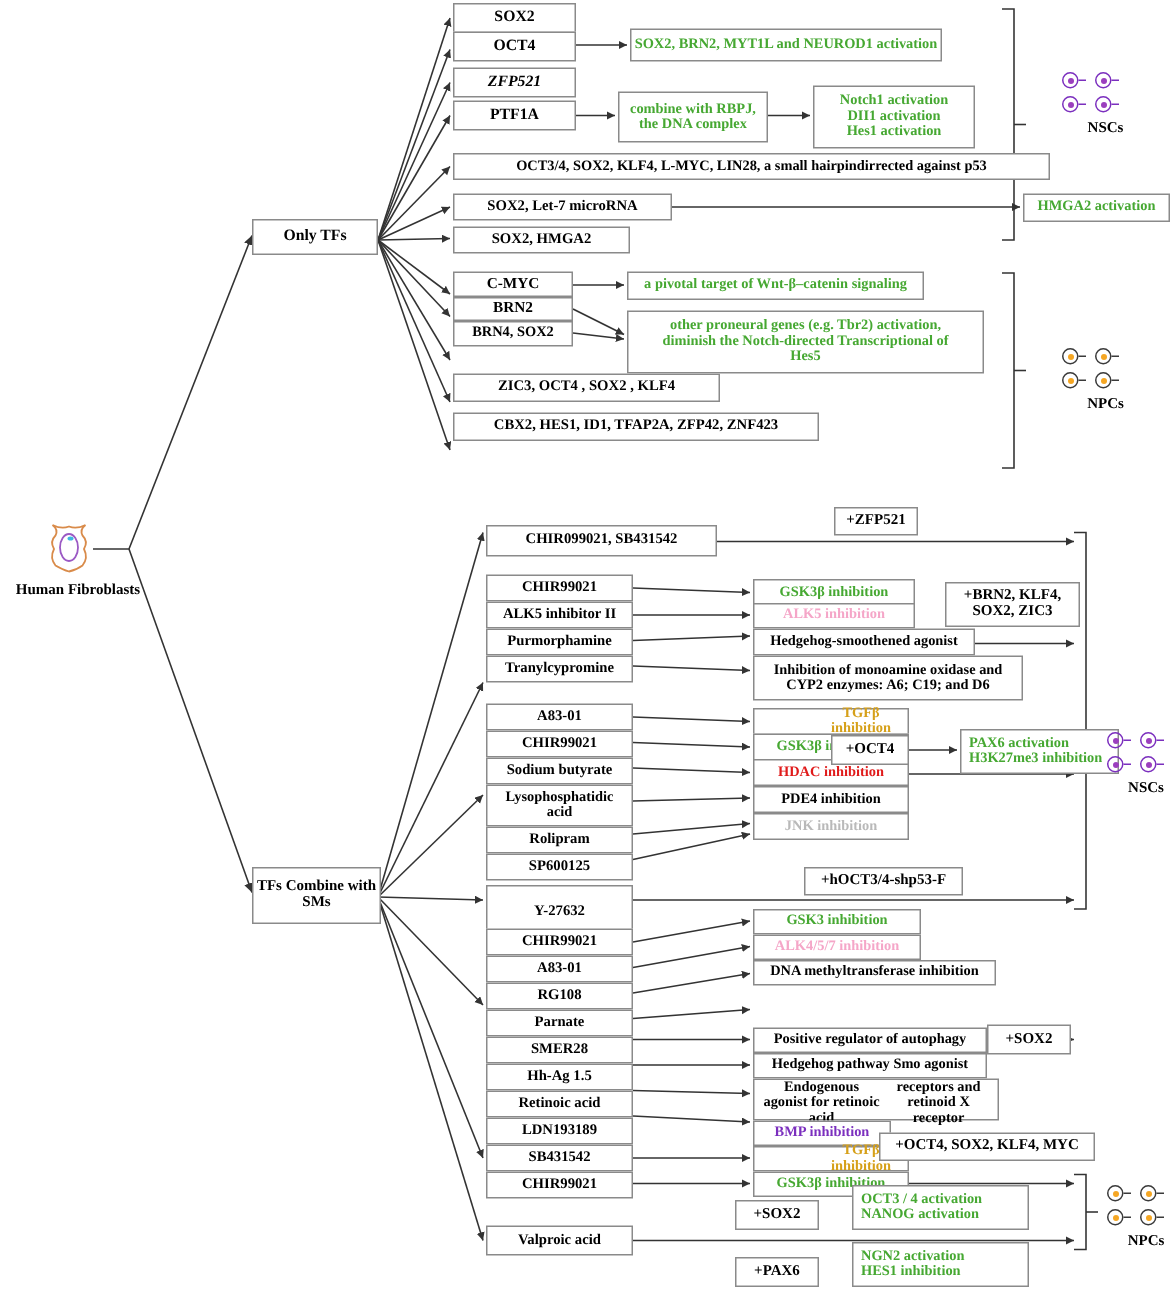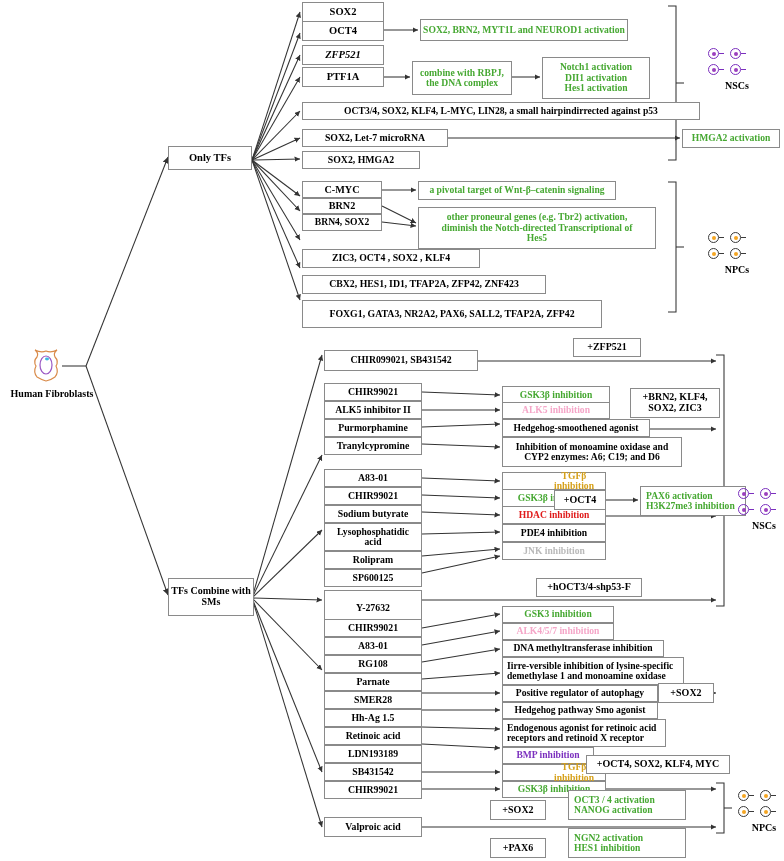--- a/index.html
+++ b/index.html
@@ -156,21 +156,20 @@
   <div class="box" style="left:302px;top:102px;width:398px;height:18px;font-size:9.6px;">OCT3/4, SOX2, KLF4, L-MYC, LIN28, a small hairpindirrected against p53</div>
   <div class="box" style="left:302px;top:129px;width:146px;height:18px;font-size:9.8px;">SOX2, Let-7 microRNA</div>
   <div class="box" style="left:302px;top:151px;width:118px;height:18px;font-size:9.8px;">SOX2, HMGA2</div>
 
   <div class="box" style="left:302px;top:181px;width:80px;height:17px;font-size:10.2px;">C-MYC</div>
   <div class="box" style="left:302px;top:198px;width:80px;height:16px;font-size:10.2px;">BRN2</div>
   <div class="box" style="left:302px;top:214px;width:80px;height:17px;font-size:9.6px;">BRN4, SOX2</div>
 
   <div class="box" style="left:302px;top:249px;width:178px;height:19px;font-size:9.8px;">ZIC3, OCT4 , SOX2 , KLF4</div>
   <div class="box" style="left:302px;top:275px;width:244px;height:19px;font-size:9.8px;">CBX2, HES1, ID1, TFAP2A, ZFP42, ZNF423</div>
-  <div class="box" style="left:302px;top:300px;width:300px;height:28px;font-size:9.8px;">FOXG1, GATA3, NR2A2, PAX6, SALL2, TFAP2A, ZFP42</div>
 
   <div class="box green" style="left:420px;top:19px;width:208px;height:22px;font-size:9.6px;">SOX2, BRN2, MYT1L and NEUROD1 activation</div>
   <div class="box green" style="left:412px;top:61px;width:100px;height:34px;font-size:9.6px;">combine with RBPJ, the DNA complex</div>
   <div class="box green" style="left:542px;top:57px;width:108px;height:42px;font-size:9.6px;flex-direction:column;">
     <span>Notch1 activation</span>
     <span>DII1 activation</span>
     <span>Hes1 activation</span>
   </div>
   <div class="box green" style="left:682px;top:129px;width:98px;height:19px;font-size:9.6px;">HMGA2 activation</div>
   <div class="box green" style="left:418px;top:181px;width:198px;height:19px;font-size:9.6px;">a pivotal target of Wnt-β–catenin signaling</div>
@@ -214,21 +213,21 @@
       </span>
     <span class="tail" style="left:13px;top:21px;"></span>
     <span class="c" style="left:24px;top:16px;">
         <i style="background:#f5a623;"></i>
       </span>
     <span class="tail" style="left:35px;top:21px;"></span>
     <span class="cap" style="top:32px;font-size:10px;">NPCs</span>
   </div>
 
   <div class="box" style="left:324px;top:350px;width:154px;height:21px;font-size:9.8px;">CHIR099021, SB431542</div>
-  <div class="box" style="left:573px;top:338px;width:68px;height:19px;font-size:10px;text-align:center;">+ZFP521</div>
+  <div class="box" style="left:556px;top:338px;width:56px;height:19px;font-size:10px;text-align:center;">+ZFP521</div>
 
   <div class="box" style="left:324px;top:383px;width:98px;height:18px;font-size:9.8px;">CHIR99021</div>
   <div class="box" style="left:324px;top:401px;width:98px;height:18px;font-size:9.8px;">ALK5 inhibitor II</div>
   <div class="box" style="left:324px;top:419px;width:98px;height:18px;font-size:9.8px;">Purmorphamine</div>
   <div class="box" style="left:324px;top:437px;width:98px;height:18px;font-size:9.8px;">Tranylcypromine</div>
 
   <div class="box green" style="left:502px;top:386px;width:108px;height:18px;font-size:9.6px;">GSK3β inhibition</div>
   <div class="box pink" style="left:502px;top:402px;width:108px;height:17px;font-size:9.6px;">ALK5 inhibition</div>
   <div class="box" style="left:502px;top:419px;width:148px;height:18px;font-size:9.6px;">Hedgehog-smoothened agonist</div>
   <div class="box" style="left:502px;top:437px;width:180px;height:30px;font-size:9.6px;flex-direction:column;">
@@ -270,27 +269,23 @@
   <div class="box" style="left:324px;top:655px;width:98px;height:18px;font-size:9.8px;">RG108</div>
   <div class="box" style="left:324px;top:673px;width:98px;height:18px;font-size:9.8px;">Parnate</div>
   <div class="box" style="left:324px;top:691px;width:98px;height:18px;font-size:9.8px;">SMER28</div>
   <div class="box" style="left:324px;top:709px;width:98px;height:18px;font-size:9.8px;">Hh-Ag 1.5</div>
   <div class="box" style="left:324px;top:727px;width:98px;height:18px;font-size:9.8px;">Retinoic acid</div>
   <div class="box" style="left:324px;top:745px;width:98px;height:18px;font-size:9.8px;">LDN193189</div>
 
   <div class="box green" style="left:502px;top:606px;width:112px;height:17px;font-size:9.6px;">GSK3 inhibition</div>
   <div class="box pink" style="left:502px;top:623px;width:112px;height:17px;font-size:9.6px;">ALK4/5/7 inhibition</div>
   <div class="box" style="left:502px;top:640px;width:162px;height:17px;font-size:9.6px;">DNA methyltransferase inhibition</div>
-  <div class="box" style="left:502px;top:657px;width:182px;height:28px;font-size:9.6px;flex-direction:column;align-items:flex-start;padding-left:4px;">
-    <span>Iirre-versible inhibition of lysine-specific</span>
-    <span>demethylase 1 and monoamine oxidase</span>
-  </div>
   <div class="box" style="left:502px;top:685px;width:156px;height:17px;font-size:9.6px;">Positive regulator of autophagy</div>
   <div class="box" style="left:502px;top:702px;width:156px;height:17px;font-size:9.6px;">Hedgehog pathway Smo agonist</div>
-  <div class="box" style="left:502px;top:719px;width:164px;height:28px;font-size:9.6px;flex-direction:column;align-items:flex-start;padding-left:4px;">
+  <div class="box" style="left:502px;top:719px;width:164px;height:28px;font-size:9.6px;flex-direction:row;align-items:flex-start;padding-left:4px;">
     <span>Endogenous agonist for retinoic acid</span>
     <span>receptors and retinoid X receptor</span>
   </div>
   <div class="box purple" style="left:502px;top:747px;width:92px;height:17px;font-size:9.6px;">BMP inhibition</div>
 
   <div class="box" style="left:658px;top:683px;width:56px;height:20px;font-size:10px;">+SOX2</div>
 
   <div class="box" style="left:324px;top:763px;width:98px;height:18px;font-size:9.8px;">SB431542</div>
   <div class="box" style="left:324px;top:781px;width:98px;height:18px;font-size:9.8px;">CHIR99021</div>
   <div class="box orange" style="left:502px;top:764px;width:104px;height:17px;font-size:9.6px;">TGFβ inhibition</div>

